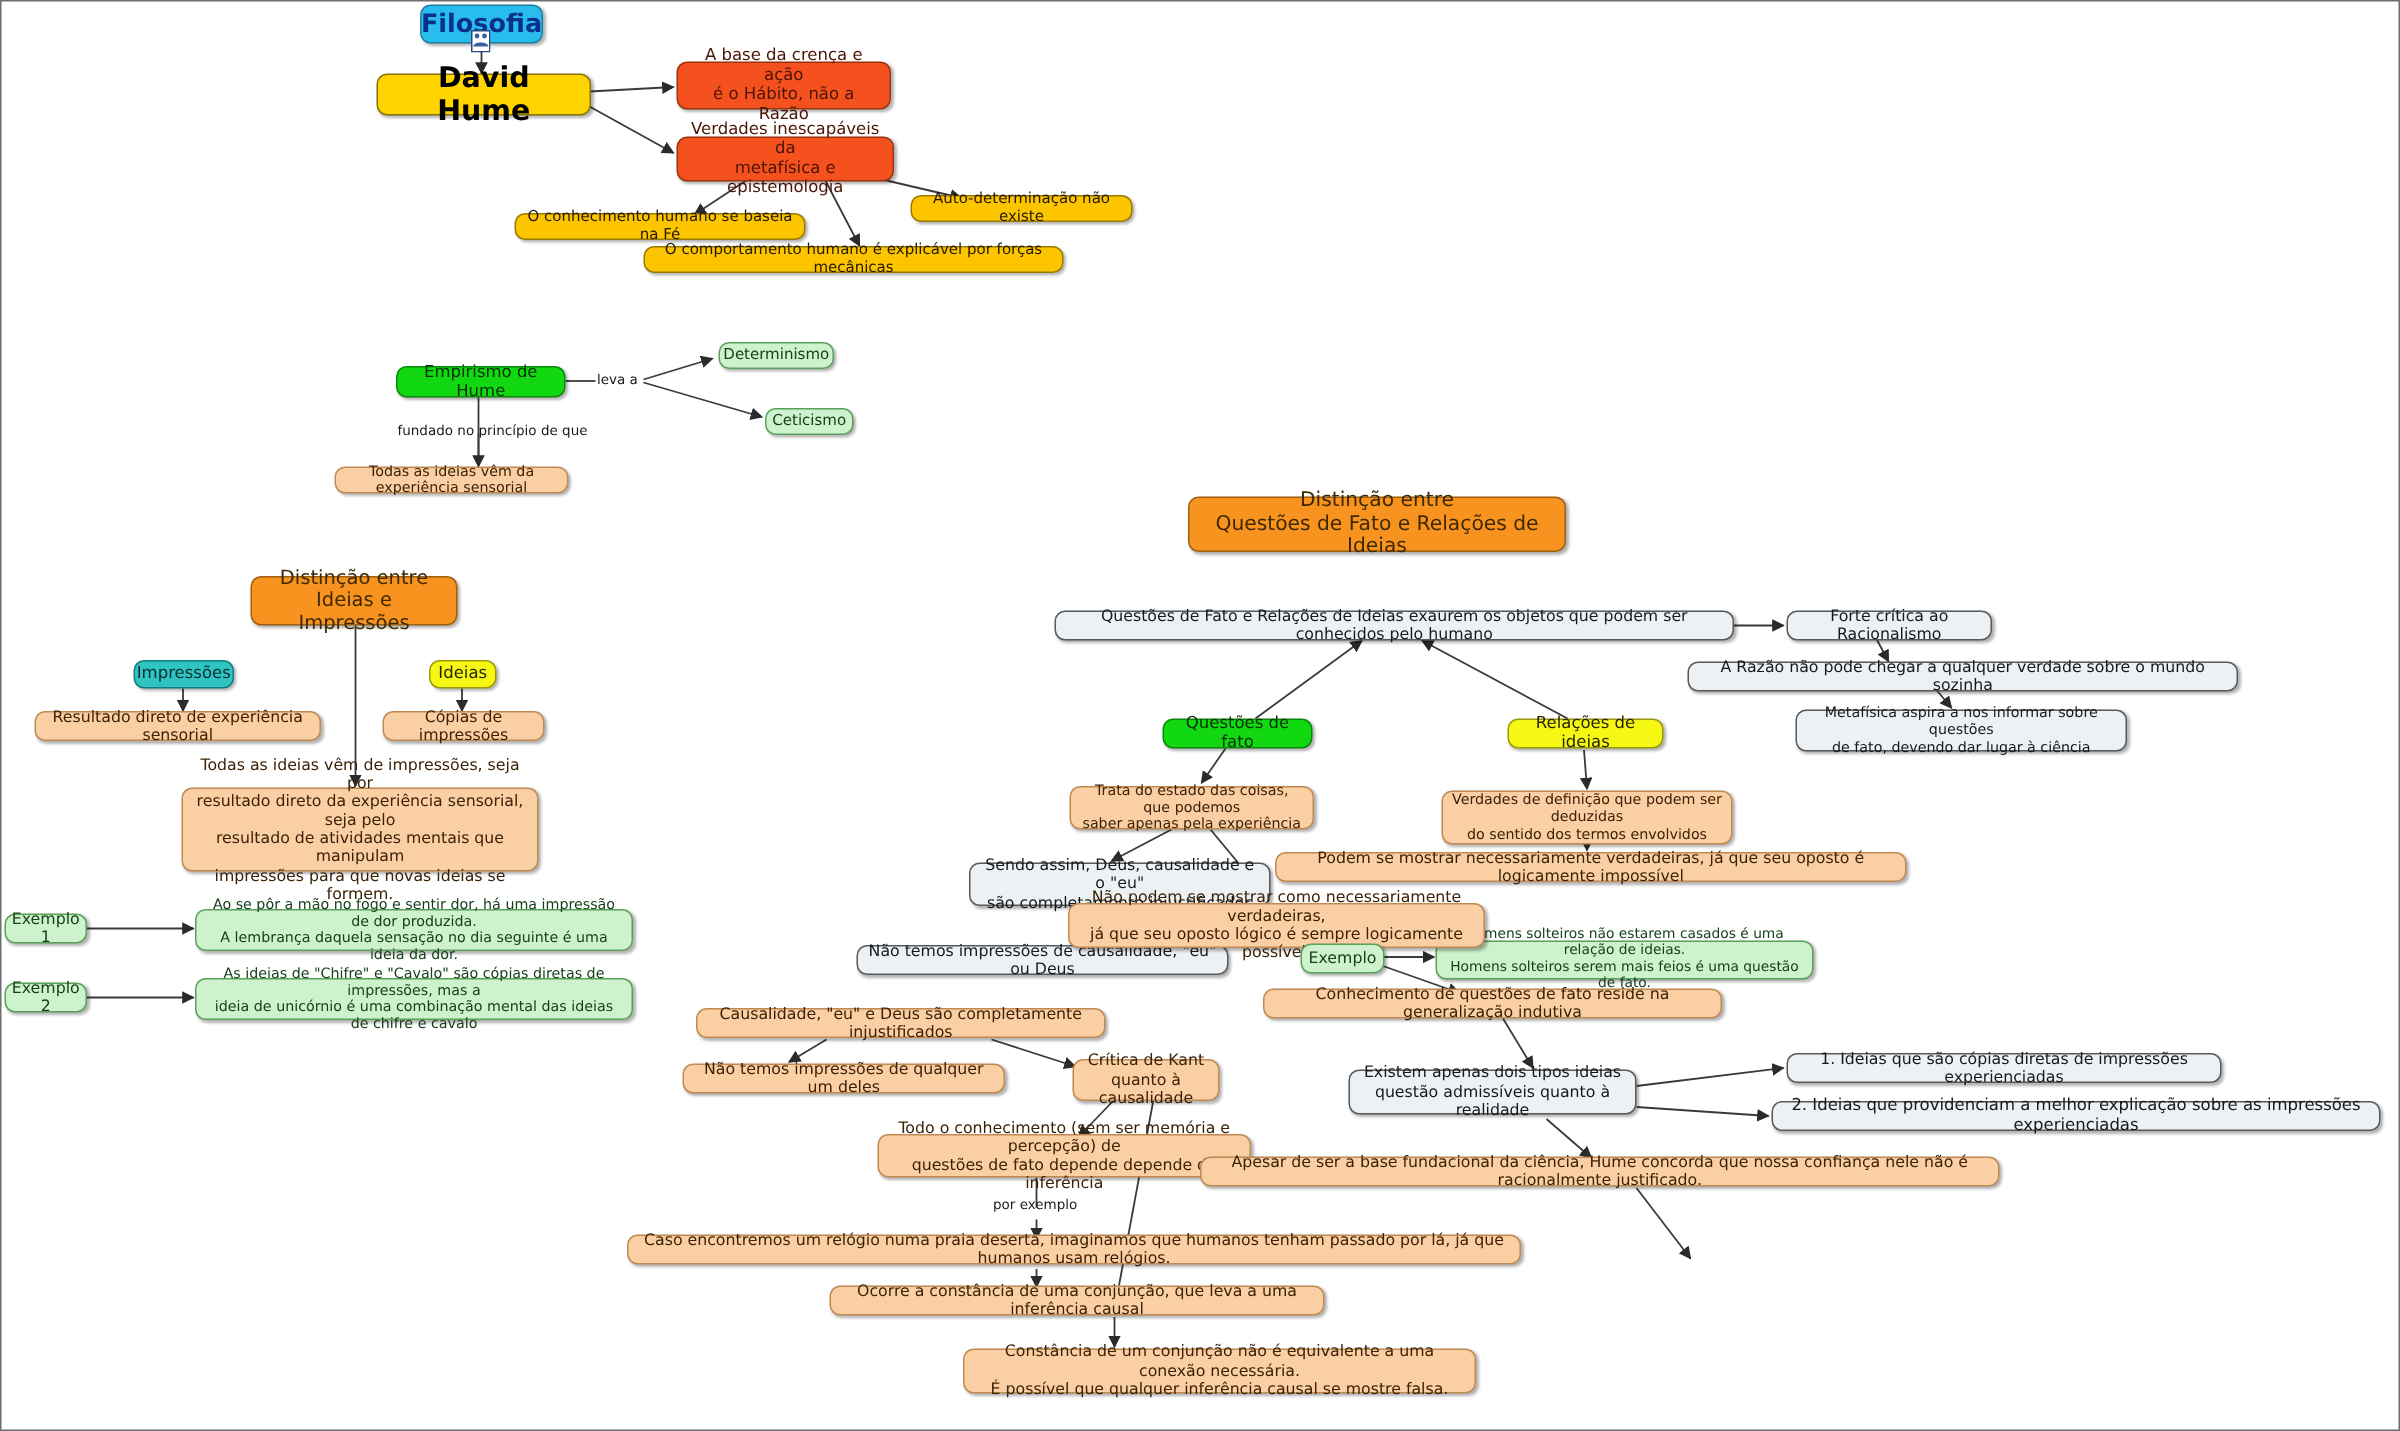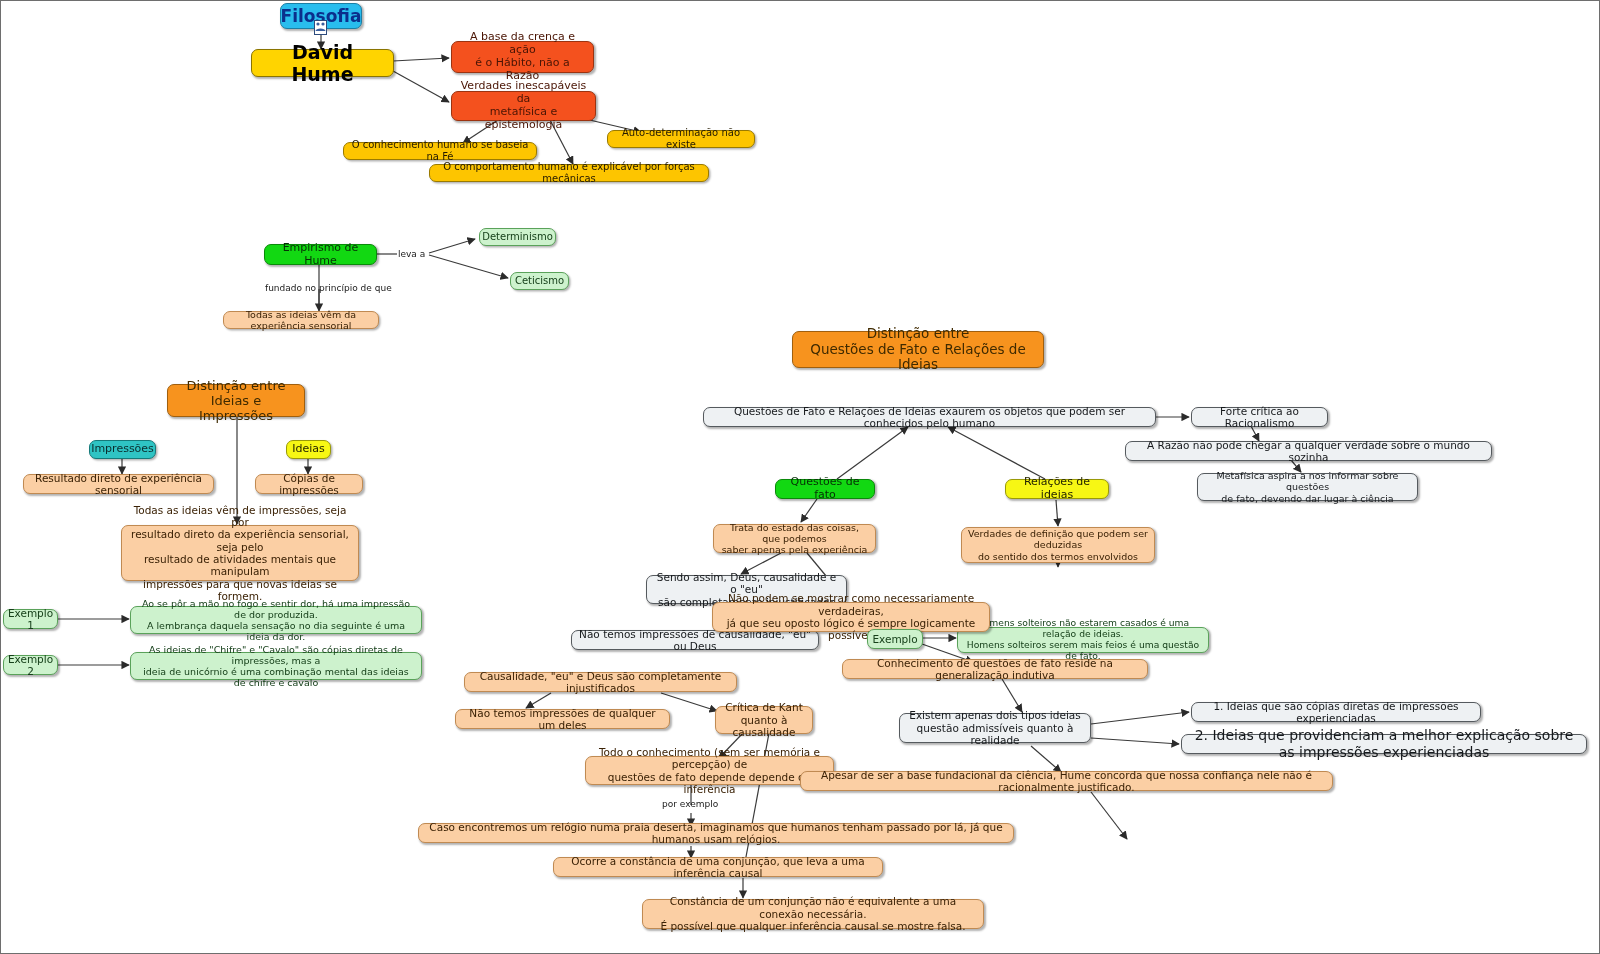--- a/index.html
+++ b/index.html
@@ -305,20 +305,23 @@
   <div class="node c-peach" style="left:712px; top:523px; width:163px; height:29px; font-size:9.5px;">
     <span>Trata do estado das coisas, que podemos
 saber apenas pela experiência</span>
   </div>
 
   <div class="node c-peach" style="left:960px; top:526px; width:194px; height:36px; font-size:9.5px;">
     <span>Verdades de definição que podem ser deduzidas
 do sentido dos termos envolvidos</span>
   </div>
 
+  <div class="node c-peach" style="left:849px; top:567px; width:421px; height:20px; font-size:10.5px;">
+    <span>Podem se mostrar necessariamente verdadeiras, já que seu oposto é logicamente impossível</span>
+  </div>
 
   <div class="node c-grey" style="left:645px; top:574px; width:201px; height:29px; font-size:10.5px;">
     <span>Sendo assim, Deus, causalidade e o "eu"
 são completamente injustificados</span>
   </div>
 
   <div class="node c-peach" style="left:711px; top:601px; width:278px; height:30px; font-size:10.5px; z-index:6;">
     <span>Não podem se mostrar como necessariamente verdadeiras,
 já que seu oposto lógico é sempre logicamente possível.</span>
   </div>
@@ -355,21 +358,21 @@
 
   <div class="node c-grey" style="left:898px; top:712px; width:192px; height:30px; font-size:10.5px;">
     <span>Existem apenas dois tipos ideias
 questão admissíveis quanto à realidade</span>
   </div>
 
   <div class="node c-grey" style="left:1190px; top:701px; width:290px; height:20px; font-size:10.5px;">
     <span>1. Ideias que são cópias diretas de impressões experienciadas</span>
   </div>
 
-  <div class="node c-grey" style="left:1180px; top:733px; width:406px; height:20px; font-size:14px;">
+  <div class="node c-grey" style="left:1180px; top:733px; width:406px; height:20px; font-size:11px;">
     <span>2. Ideias que providenciam a melhor explicação sobre as impressões experienciadas</span>
   </div>
 
   <div class="node c-peach" style="left:584px; top:755px; width:249px; height:29px; font-size:10.5px;">
     <span>Todo o conhecimento (sem ser memória e percepção) de
 questões de fato depende depende de inferência</span>
   </div>
 
   <div class="node c-peach" style="left:799px; top:770px; width:533px; height:20px; font-size:10.5px; z-index:6;">
     <span>Apesar de ser a base fundacional da ciência, Hume concorda que nossa confiança nele não é racionalmente justificado.</span>

